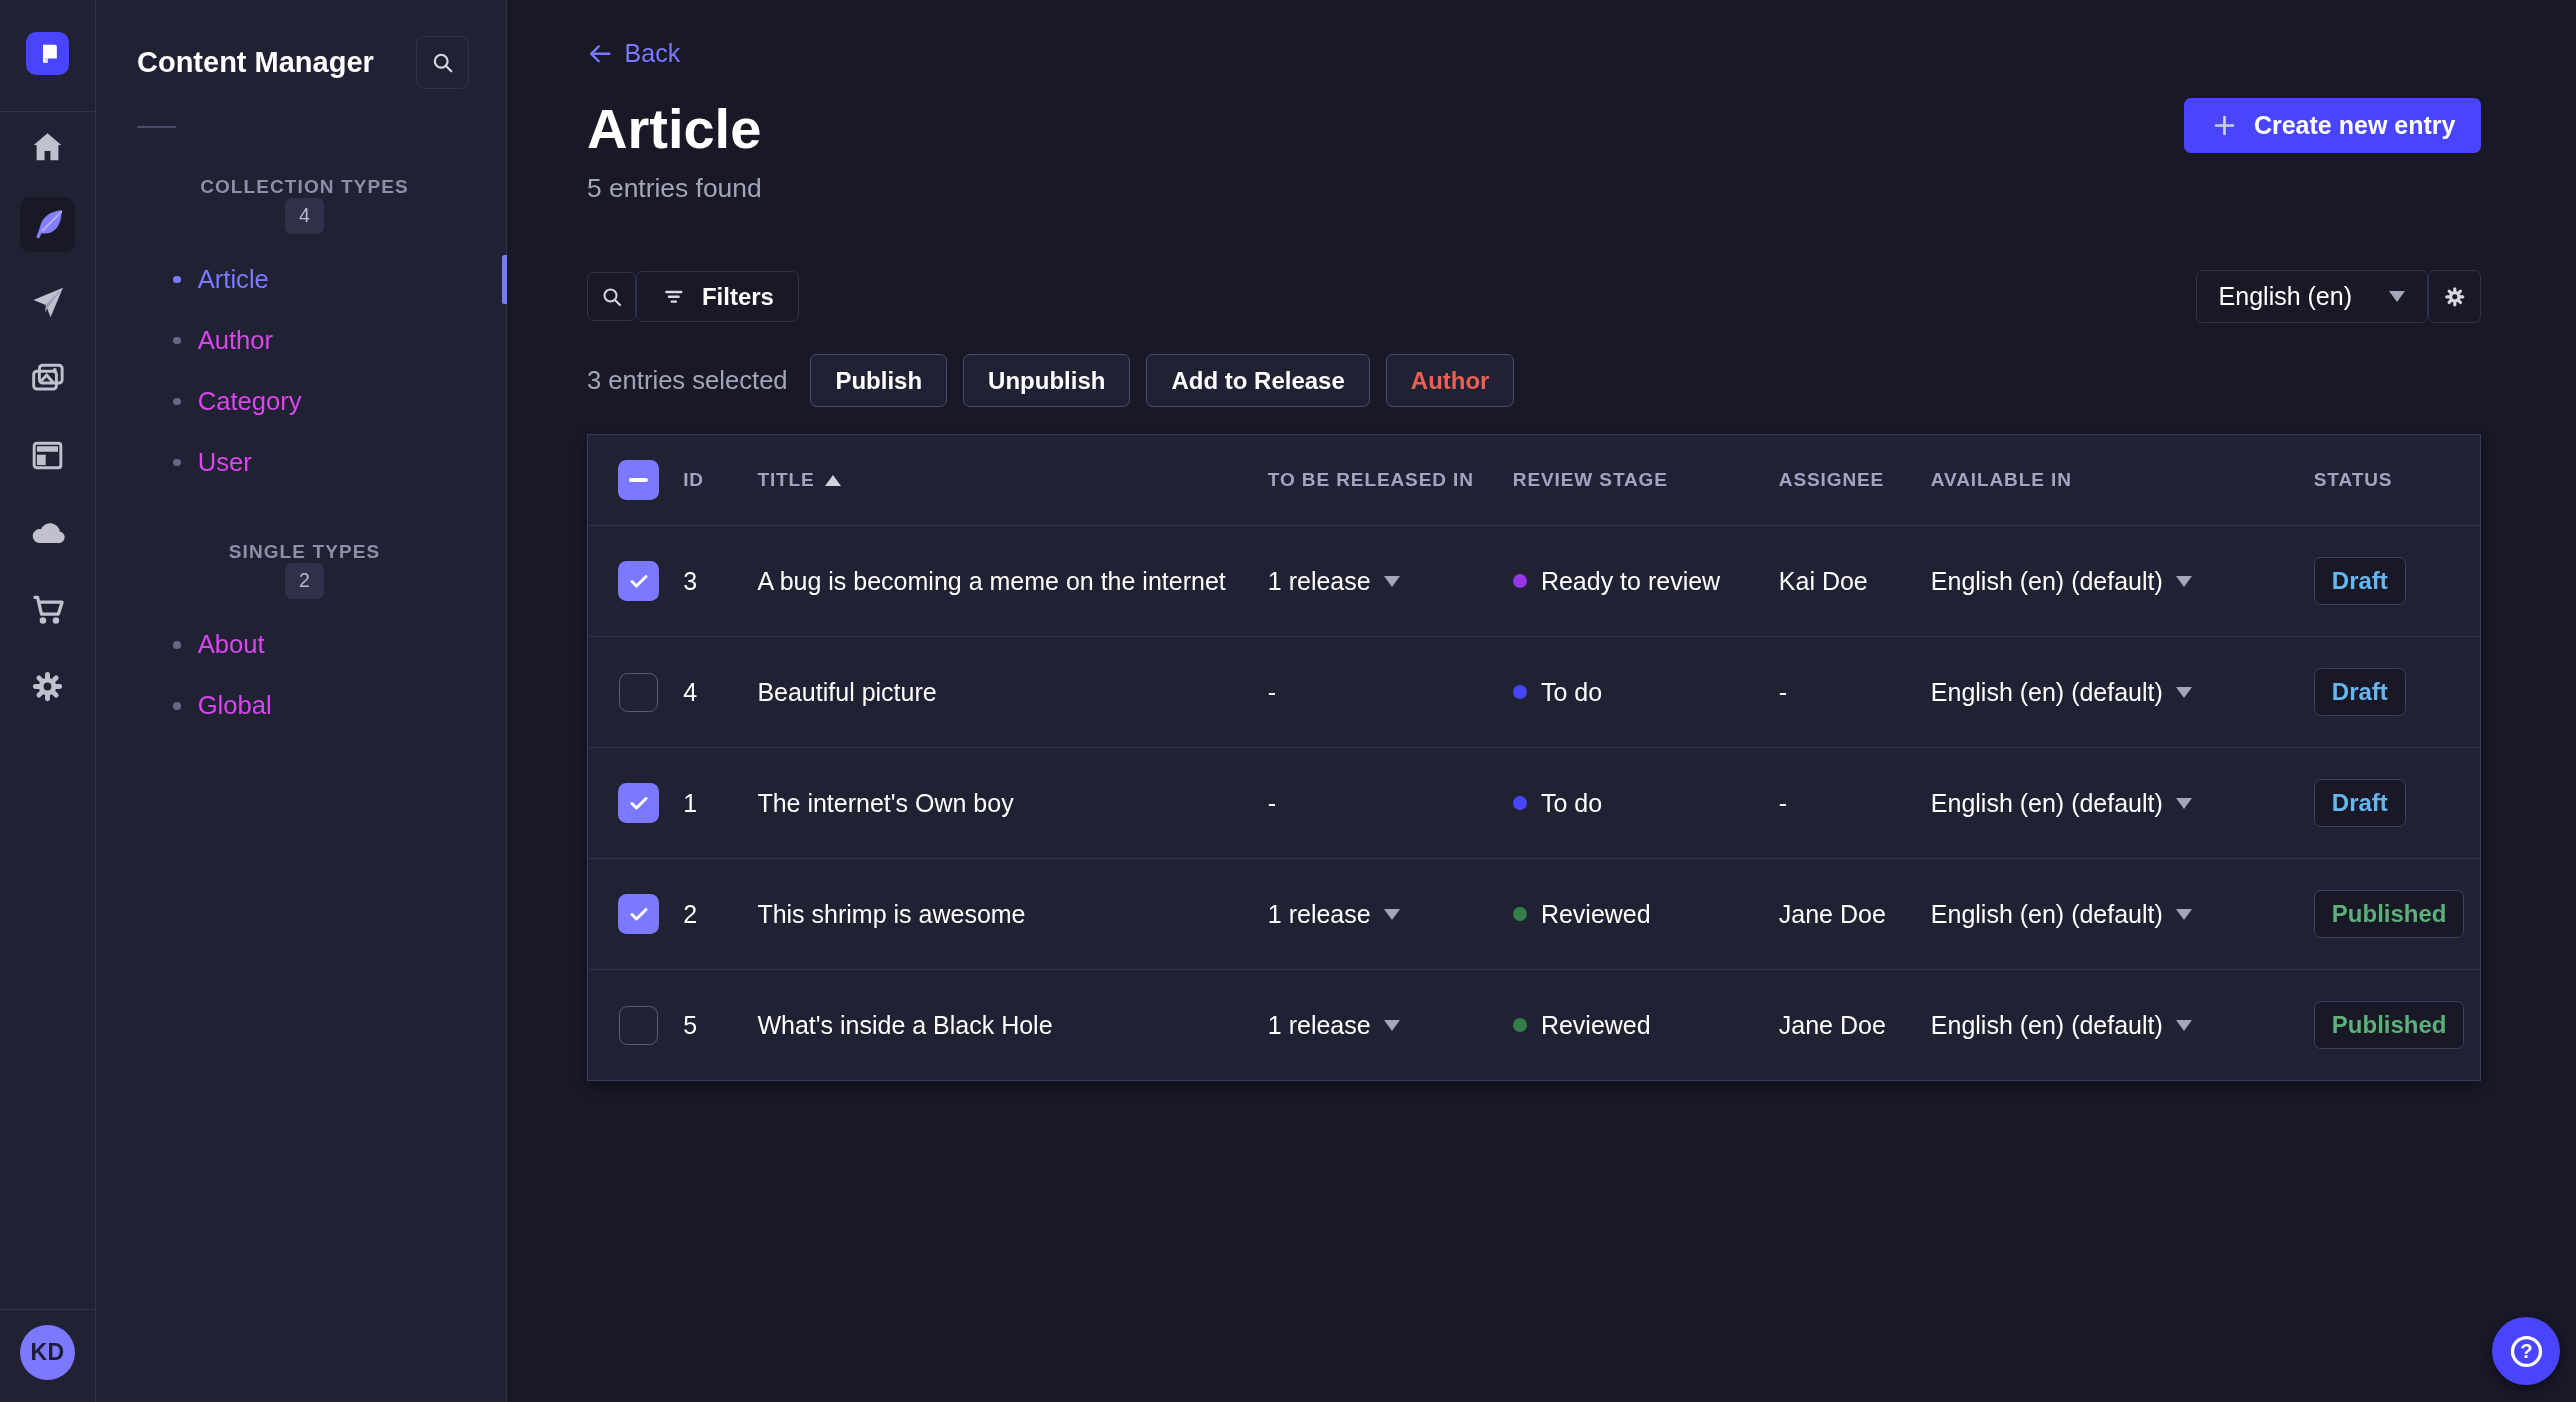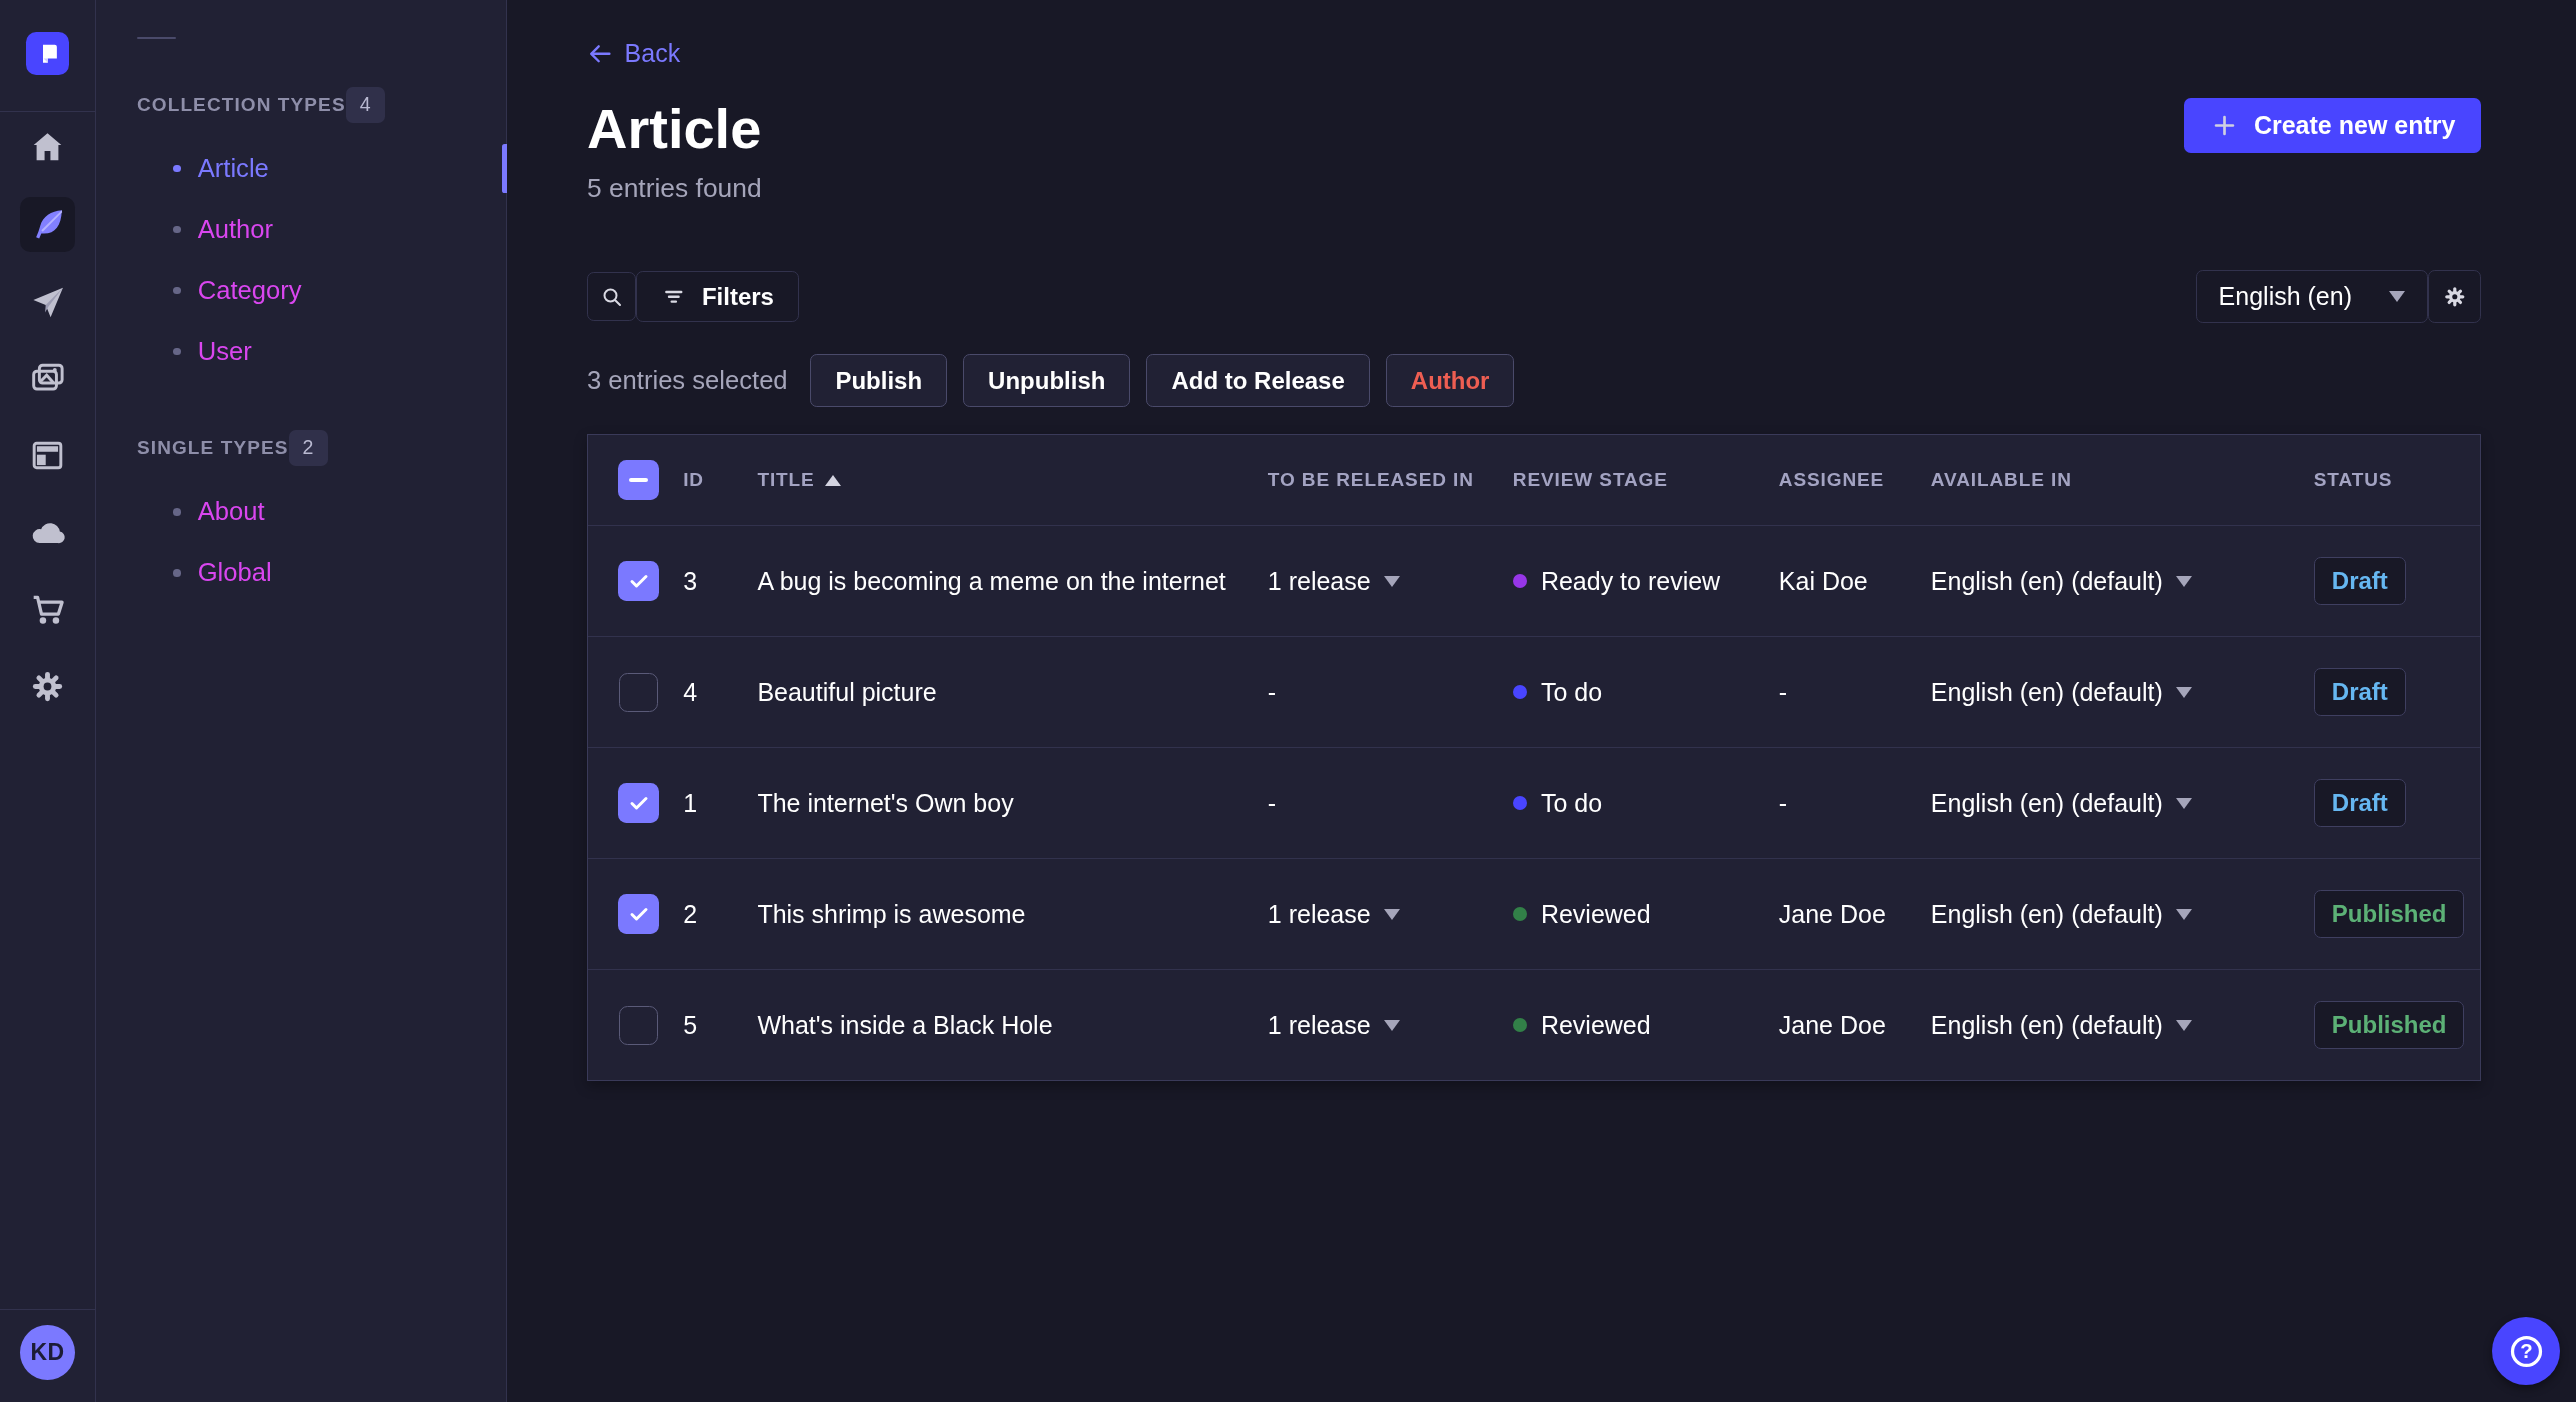--- a/index.html
+++ b/index.html
@@ -49,20 +49,21 @@
   .sidebar-title { font-size:29px; font-weight:bold; color:#ffffff; }
   .sidebar-search-btn {
     width:53px; height:53px; border-radius:8.5px; border:0.9px solid #32324d;
     background:transparent; display:flex; align-items:center; justify-content:center;
   }
   .sidebar-hr { width:39px; height:1.7px; background:#4a4a6a; margin:37px 0 0 41px; border-radius:1.7px; }
   .side-section { margin-top:48px; }
   .side-section-head {
     display:flex; align-items:center; justify-content:flex-start;
     padding:0 34px 0 41px;
+    flex-direction:column;
   }
   .side-section-label {
     font-size:19px; font-weight:bold; color:#8e8ea9; letter-spacing:1.1px;
   }
   .side-badge {
     min-width:39px; height:36px; padding:0 8.5px; background:#30304a; border-radius:6.8px;
     color:#b9b9d1; font-size:19.6px; display:flex; align-items:center; justify-content:center;
   }
   .side-items { list-style:none; margin-top:15.3px; }
   .side-item {
@@ -230,20 +231,29 @@
       </svg>
     </li>
   </ul>
   <div class="rail-bottom">
     <div class="rail-divider2"></div>
     <div class="avatar">KD</div>
   </div>
 </aside>
 
 <nav class="sidebar">
+  <div class="sidebar-header">
+    <div class="sidebar-title">Content Manager</div>
+    <button class="sidebar-search-btn">
+      <svg class="ic" width="25.6" height="25.6" viewBox="0 0 24 24" fill="none" stroke="#d9d9e3" stroke-width="2" stroke-linecap="round">
+        <circle cx="10.5" cy="10.5" r="6"></circle>
+          <path d="M15.2 15.2L20 20"></path>
+      </svg>
+    </button>
+  </div>
   <div class="sidebar-hr"></div>
 
   <div class="side-section">
     <div class="side-section-head">
       <span class="side-section-label">COLLECTION TYPES</span>
       <span class="side-badge">4</span>
     </div>
     <ul class="side-items">
       <li class="side-item active">
         <span class="bullet"></span>

